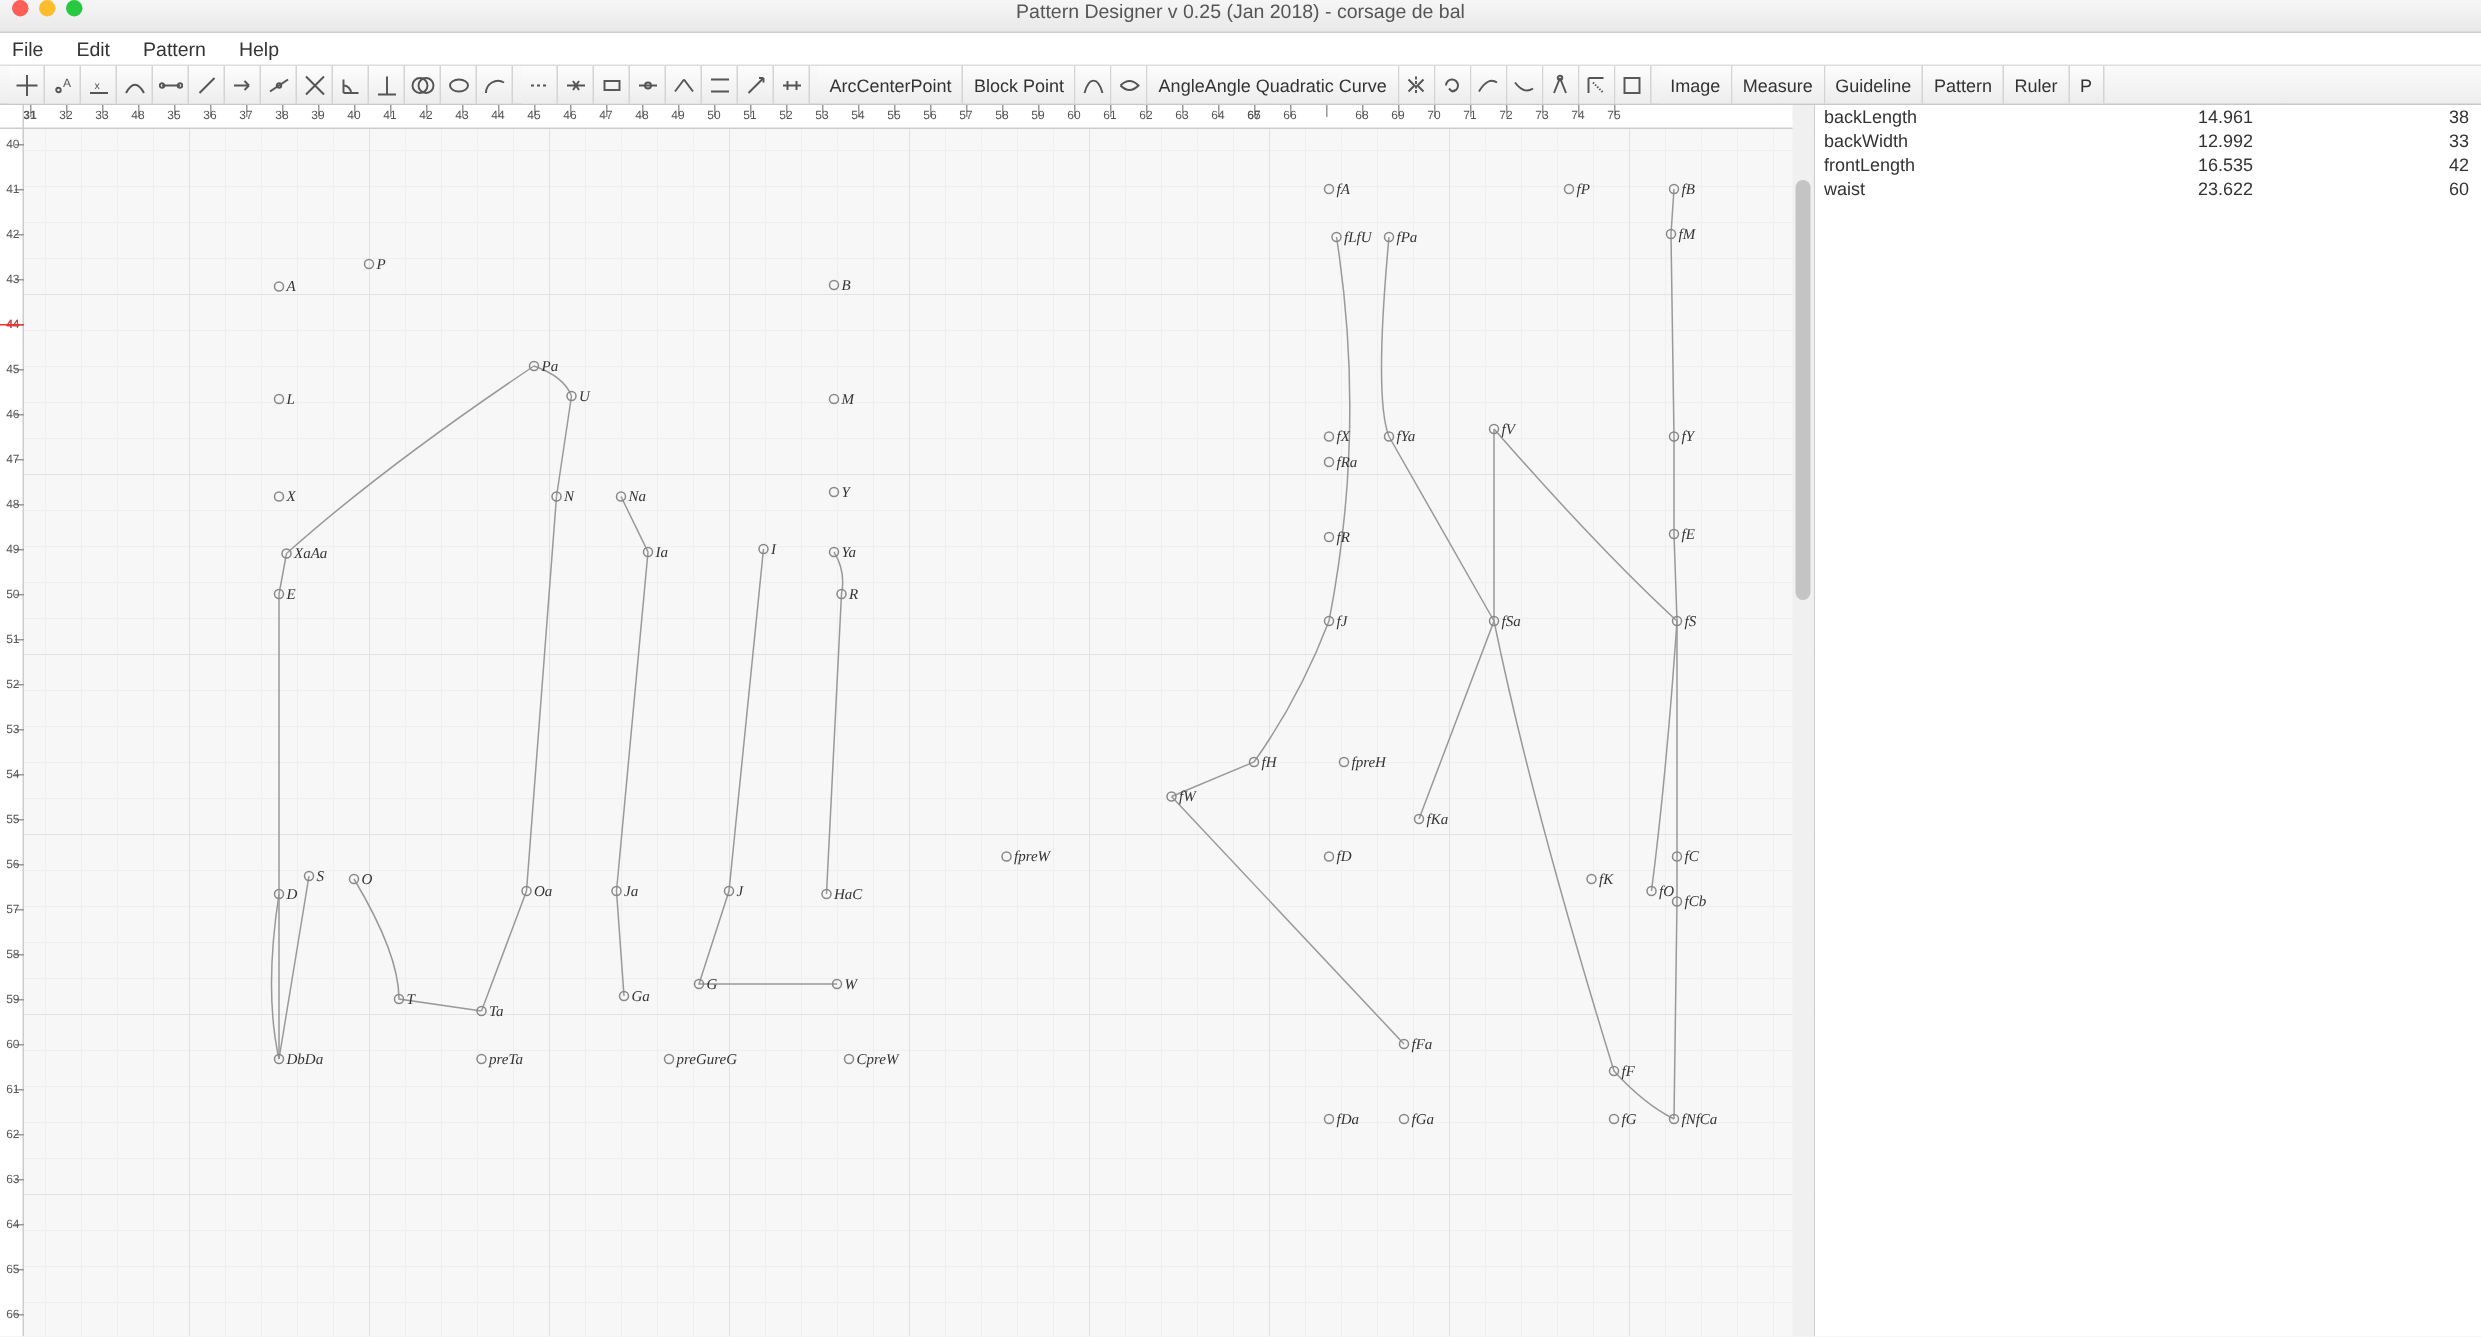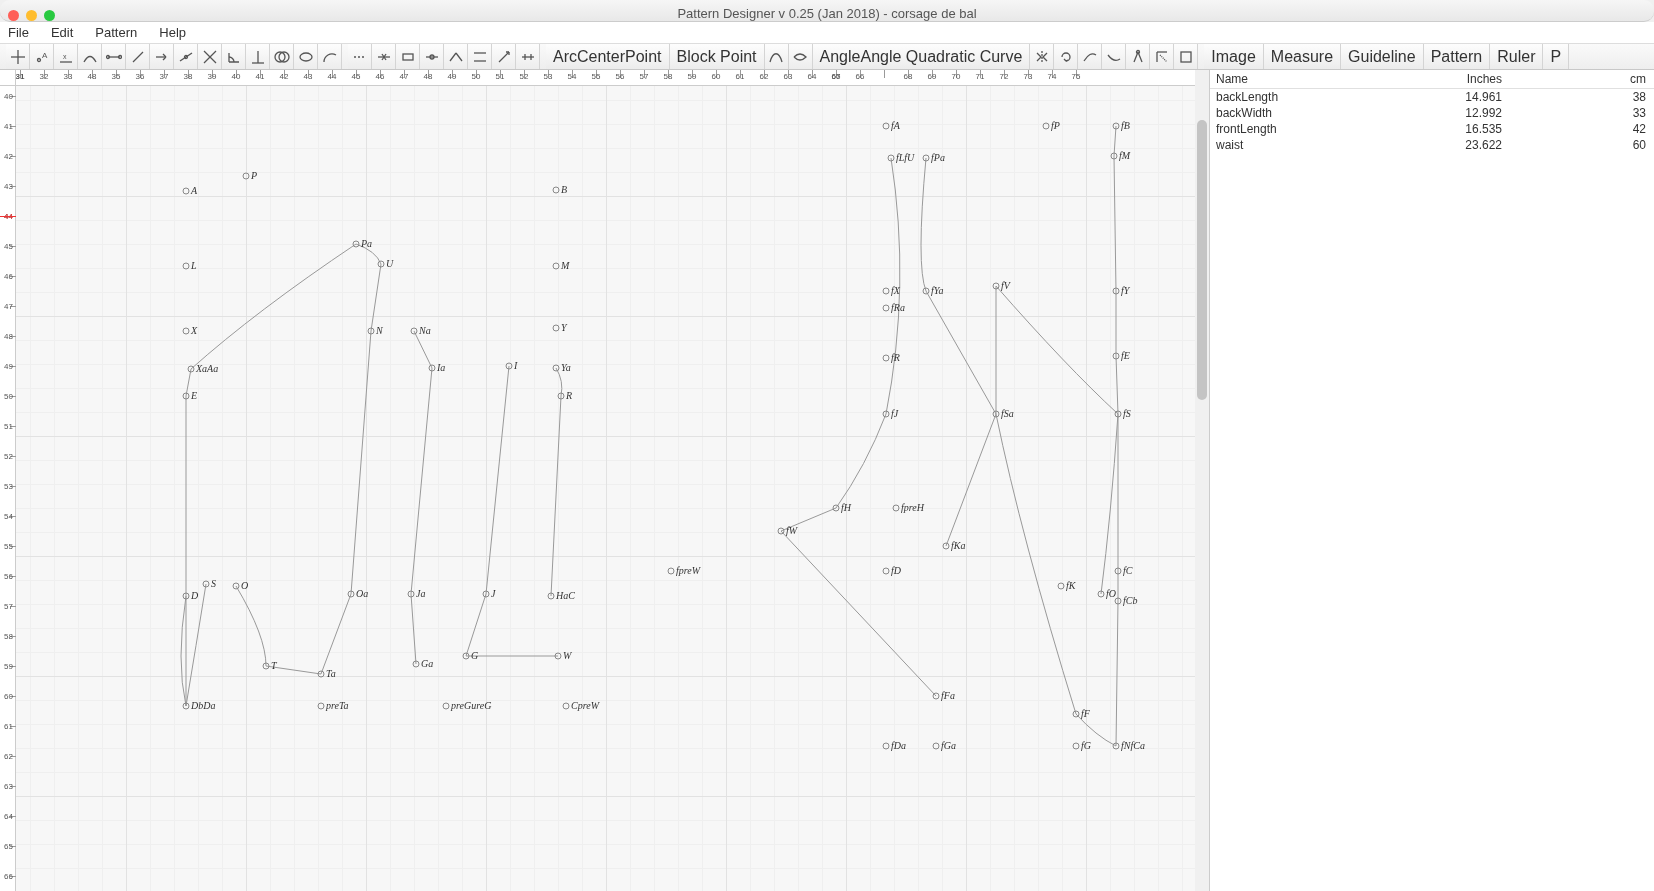--- a/index.html
+++ b/index.html
@@ -1,33 +1,33 @@
 <!DOCTYPE html>
 <html><head>
 <meta charset="utf-8">
 <style>
   * { box-sizing: border-box; margin: 0; padding: 0; }
   body { font-family: -apple-system, "Helvetica Neue", Arial, sans-serif; font-size: 12px; background: #f0f0f0; color: #333; overflow: hidden; width: 1654px; height: 891px; position: relative; }
   
-  .titlebar { height: 22px; background: linear-gradient(#f6f6f6,#e8e8e8); border-bottom: 1px solid #ccc; display: flex; align-items: flex-end; padding: 0 8px; position: relative; border-radius: 10px; }
+  .titlebar { height: 22px; background: linear-gradient(#f6f6f6,#e8e8e8); border-bottom: 1px solid #ccc; display: flex; align-items: flex-start; padding: 0 8px; position: relative; }
   .traffic { display: flex; gap: 7px; position: absolute; left: 8px; }
   .traffic span { width: 11px; height: 11px; border-radius: 50%; display: inline-block; }
   .tl-close { background: #ff5f57; }
   .tl-min { background: #ffbd2e; }
   .tl-max { background: #28c940; }
   .title { flex: 1; text-align: center; font-size: 13px; color: #555; }
   
   .menubar { height: 22px; background: #fff; border-bottom: 1px solid #ddd; display: flex; align-items: center; padding: 0 8px; gap: 22px; font-size: 13px; }
   .menubar span { cursor: default; }
   
   .toolbar { height: 26px; background: linear-gradient(#fafafa,#eee); border-bottom: 1px solid #c8c8c8; display: flex; align-items: stretch; padding: 0; overflow: hidden; }
   .toolbar .tool { width: 24px; min-width: 24px; height: 26px; display: flex; align-items: center; justify-content: center; border-right: 1px solid #d4d4d4; background: linear-gradient(#fdfdfd,#ececec); cursor: pointer; }
   .toolbar .tool svg { width: 16px; height: 16px; stroke: #555; stroke-width: 1.3; fill: none; }
   .toolbar .sep { width: 6px; min-width: 6px; }
-  .toolbar .txtbtn { padding: 0 7px; font-size: 16px; display: flex; align-items: center; border-right: 1px solid #d4d4d4; background: linear-gradient(#fdfdfd,#ececec); white-space: nowrap; cursor: pointer; text-align: right; }
+  .toolbar .txtbtn { padding: 0 7px; font-size: 12px; display: flex; align-items: center; border-right: 1px solid #d4d4d4; background: linear-gradient(#fdfdfd,#ececec); white-space: nowrap; cursor: pointer; text-align: right; }
   
   .workspace { display: flex; height: calc(891px - 22px - 22px - 26px); }
   .canvas-wrap { flex: 1; position: relative; background: #f7f7f7; overflow: hidden; }
   .ruler-h { position: absolute; top: 0; left: 16px; right: 0; height: 16px; background: #fff; border-bottom: 1px solid #ccc; z-index: 3; }
   .ruler-v { position: absolute; top: 16px; left: 0; bottom: 0; width: 16px; background: #fff; border-right: 1px solid #ccc; z-index: 3; }
   .ruler-corner { position: absolute; top: 0; left: 0; width: 16px; height: 16px; background: #fff; border-right: 1px solid #ccc; border-bottom: 1px solid #ccc; z-index: 4; }
   .ruler-h .tick { position: absolute; top: 0; width: 1px; height: 8px; background: #999; }
   .ruler-h .ticklabel { position: absolute; top: 2px; font-size: 8px; color: #555; transform: translateX(-50%); }
   .ruler-v .tick { position: absolute; left: 10px; width: 6px; height: 1px; background: #999; }
   .ruler-v .ticklabel { position: absolute; right: 2px; font-size: 8px; color: #555; transform: translateY(-50%); }
@@ -711,25 +711,20 @@
             <circle cx="1100" cy="660" r="3"></circle>
             <text x="1105" y="663">fNfCa</text>
           </g>
         </svg>
     </div>
     <div class="scrollbar-v">
         <div class="thumb"></div>
       </div>
   </div>
   <div class="side">
-    <div class="hdr">
-      <span>Name</span>
-      <span>Inches</span>
-      <span>cm</span>
-    </div>
     <div id="measure-rows">
         <div class="row">
           <span>backLength</span>
           <span>14.961</span>
           <span>38</span>
         </div>
         <div class="row">
           <span>backWidth</span>
           <span>12.992</span>
           <span>33</span>

